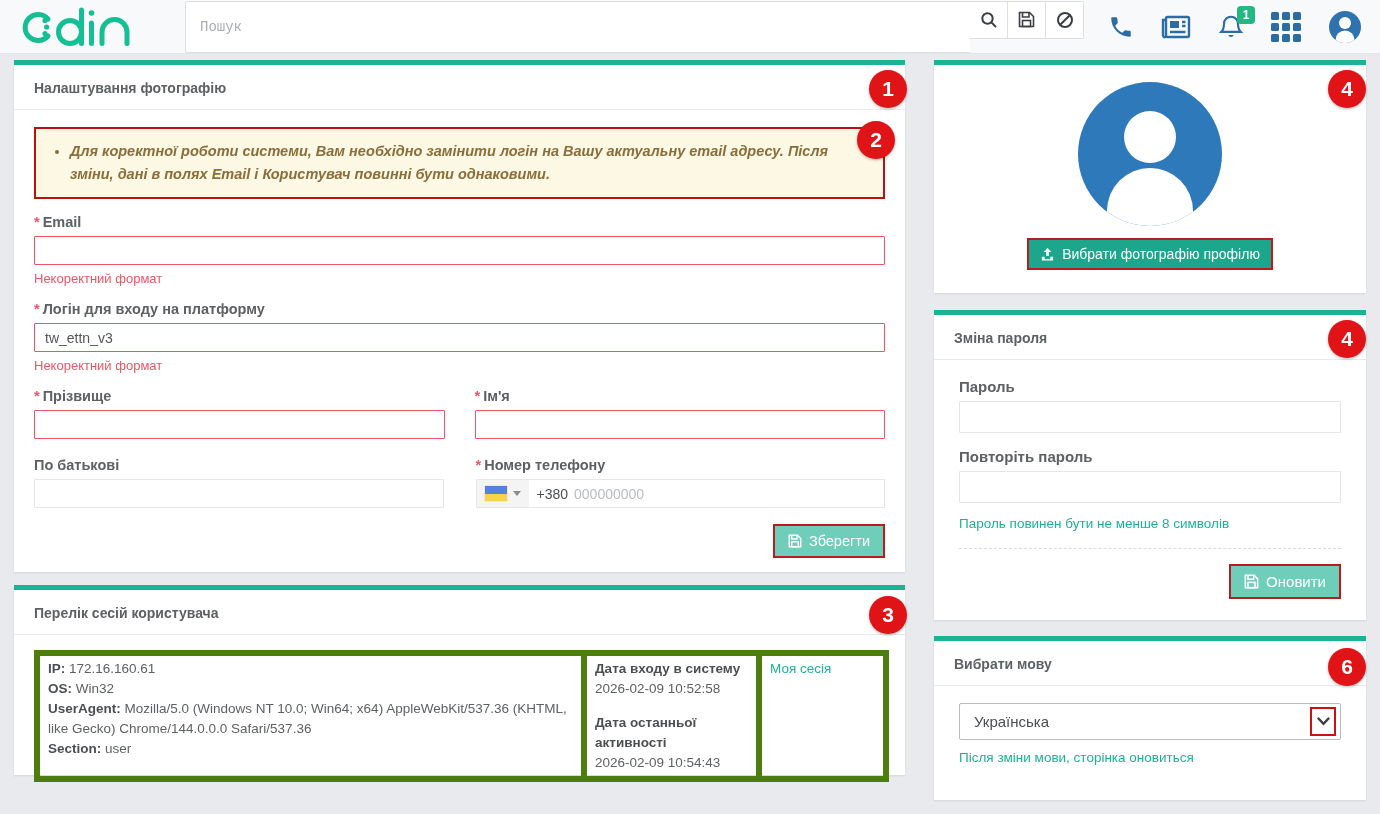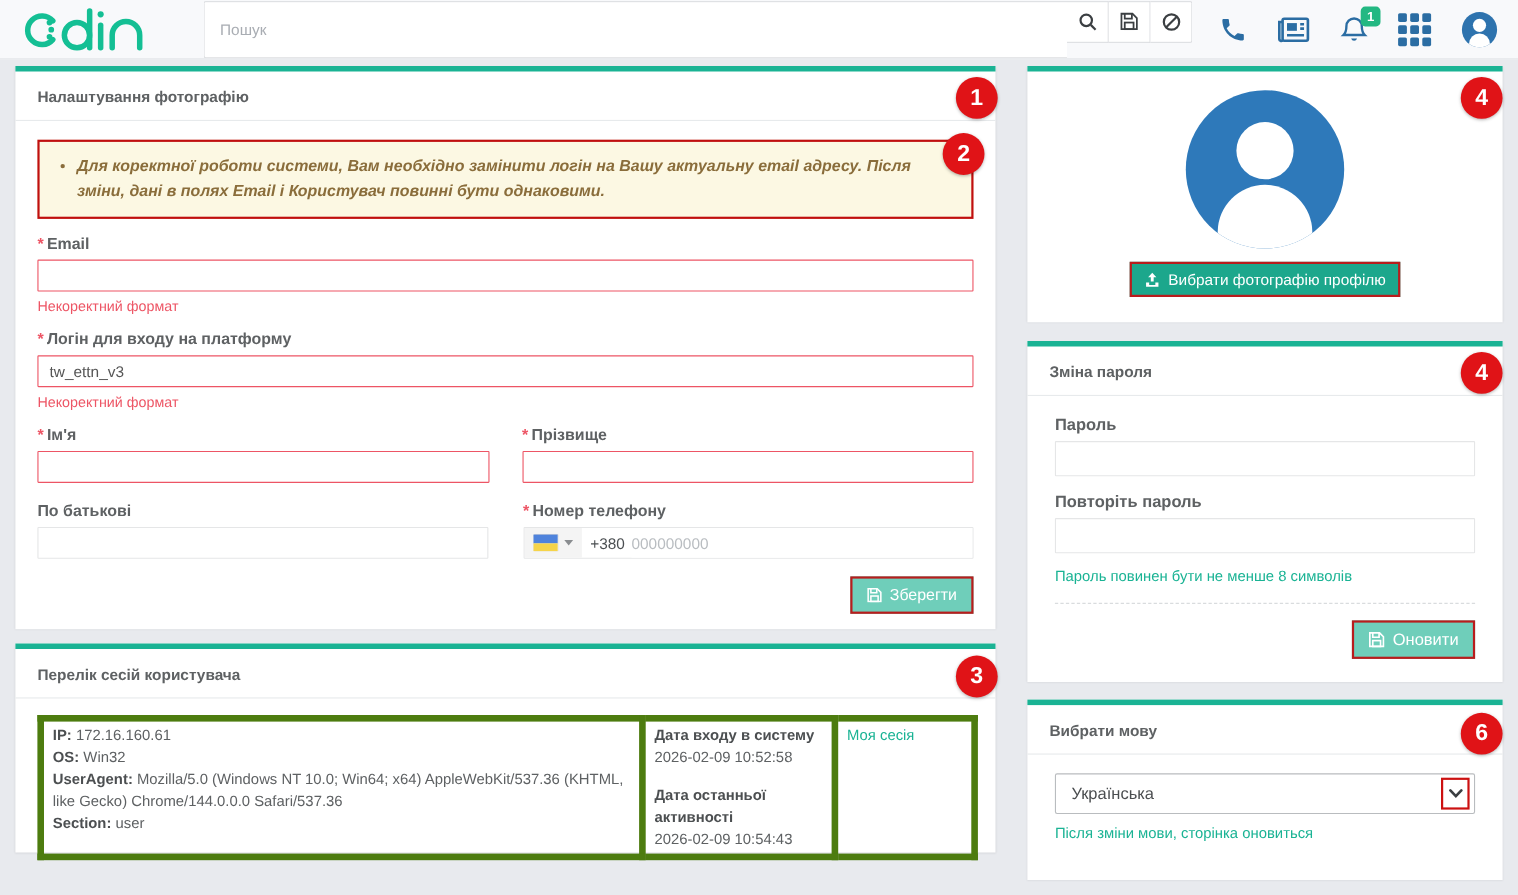--- a/index.html
+++ b/index.html
@@ -3,21 +3,21 @@
 <meta charset="utf-8">
 <style>
   * { margin:0; padding:0; box-sizing:border-box; }
   html,body { width:1380px; height:814px; overflow:hidden; }
   body { font-family:"Liberation Sans", sans-serif; background:#e8eaee; color:#676a6c; font-size:14px; }
 
   
   .topbar { height:54px; background:#f8f9fb; border-bottom:1px solid #e3e5e8; display:flex; align-items:center; padding:0 18px; }
   .logo { width:120px; height:42px; flex:none; }
   .search-group { display:flex; margin-left:47px; }
-  .search-input { width:785px; height:52px; border:1px solid #dcdee1; border-right:none; background:#fff; padding:4px 14px; font-size:14px; color:#555; border-radius:2px 0 0 2px; outline:none; }
+  .search-input { width:785px; height:52px; border:1px solid #dcdee1; border-right:none; background:#fff; padding:4px 14px; font-size:14px; color:#555; border-radius:2px 0 0 2px; outline:none;font-family:Liberation Mono, monospace; }
   .search-input::placeholder { color:#a9adb3; }
   .sbtn { width:38px; height:38px; background:#fff; border:1px solid #dcdee1; border-left:none; display:flex; align-items:center; justify-content:center; cursor:pointer; }
   .sbtn:last-child { border-radius:0 2px 2px 0; }
   .top-icons { margin-left:auto; display:flex; align-items:center; gap:27px; }
   .tico { position:relative; cursor:pointer; display:flex; align-items:center; }
   .bell-badge { position:absolute; top:-7px; right:-11px; background:#23b882; color:#fff; font-size:12px; font-weight:bold; min-width:18px; height:18px; border-radius:4px; display:flex; align-items:center; justify-content:center; padding:0 4px; }
   .grid-icon { display:grid; grid-template-columns:repeat(3,8px); grid-template-rows:repeat(3,8px); gap:3px; }
   .grid-icon i { background:#2b6da3; border-radius:1.5px; }
 
   
@@ -199,25 +199,25 @@
         </div>
 
         <div class="fgroup">
           <label class="flabel"><span class="req">*</span><span>Логін для входу на платформу</span></label>
           <input class="tinput err" value="tw_ettn_v3" style="">
           <div class="ferror">Некоректний формат</div>
         </div>
 
         <div class="two-col">
           <div>
+            <label class="flabel"><span class="req">*</span><span>Прізвище</span></label>
+            <input class="tinput err" value="" style="">
+          </div>
+          <div>
             <label class="flabel"><span class="req">*</span><span>Ім'я</span></label>
-            <input class="tinput err" value="" style="">
-          </div>
-          <div>
-            <label class="flabel"><span class="req">*</span><span>Прізвище</span></label>
             <input class="tinput err" value="" style="">
           </div>
         </div>
 
         <div class="two-col" style="margin-top:18px;gap:32px;">
           <div>
             <label class="flabel">По батькові</label>
             <input class="tinput" value="" style="">
           </div>
           <div>

